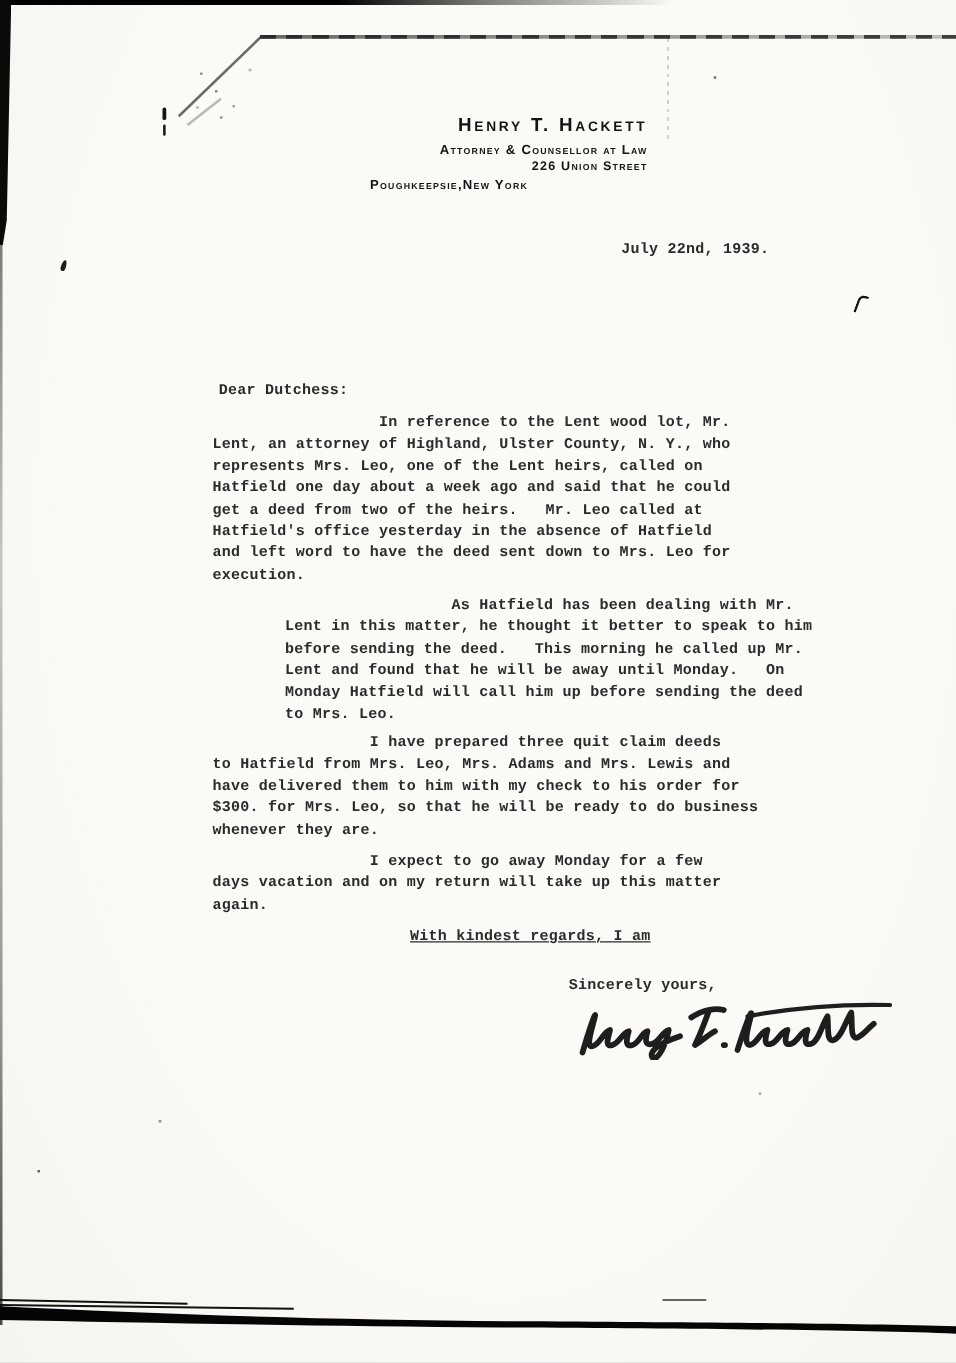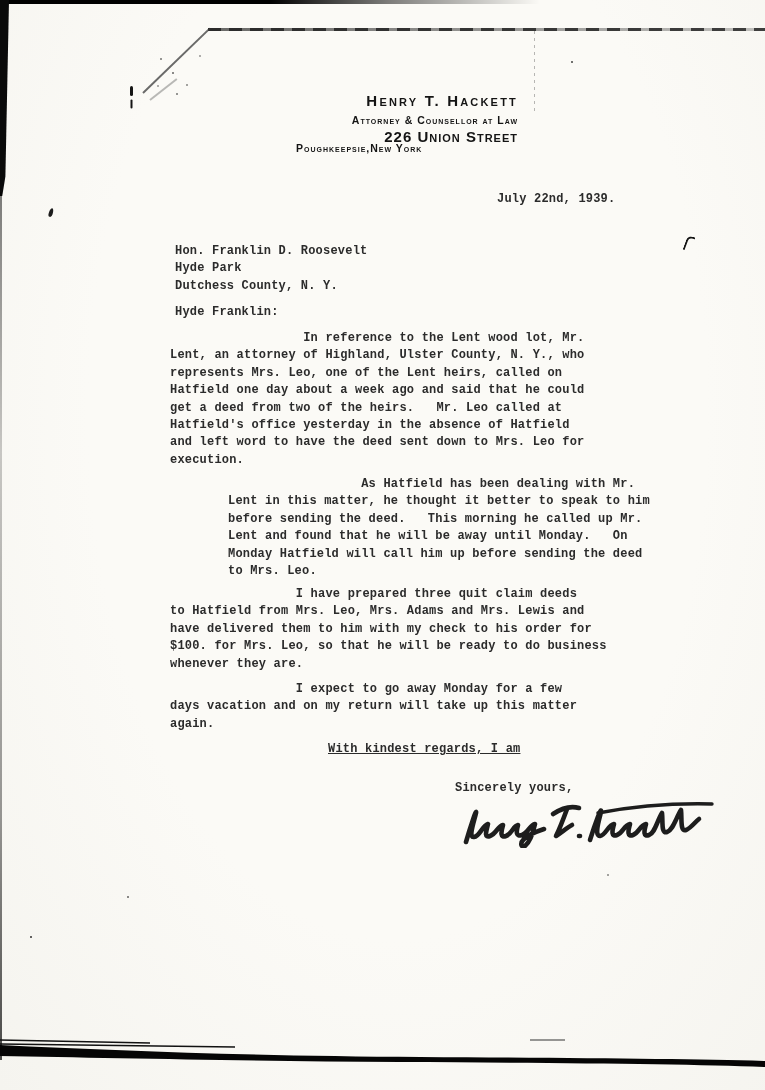--- a/index.html
+++ b/index.html
@@ -13,21 +13,21 @@
   .type{
     position:absolute;white-space:pre;
     font:700 12px/17.4px "Liberation Mono",monospace;
     color:#2b2b2b;letter-spacing:.2px;
   }
   
   .lh{position:absolute;left:268px;width:250px;text-align:right;color:#141414;
       font-family:"Liberation Sans",sans-serif;font-weight:700;font-variant:small-caps;}
   .lh-name{top:92px;font-size:15px;letter-spacing:2.2px;}
   .lh-title{top:114px;font-size:10.5px;letter-spacing:1px;}
-  .lh-street{top:128px;font-size:15px;letter-spacing:1px;}
+  .lh-street{top:128px;font-size:10px;letter-spacing:1px;}
   .lh-cityrow{position:absolute;left:296px;top:142px;width:194px;display:flex;justify-content:flex-start;
       color:#141414;font-family:"Liberation Sans",sans-serif;font-weight:700;font-variant:small-caps;
       font-size:10.5px;letter-spacing:1px;}
   
   .art{position:absolute;}
   .art-top{left:0;top:0;width:540px;height:4px;
     background:linear-gradient(90deg,#000 0%,#000 50%,rgba(0,0,0,.5) 72%,rgba(0,0,0,0) 100%);}
   .art-left-bar{left:0;top:0;width:9px;height:196px;background:#0a0a0a;
     clip-path:polygon(0 0,100% 0,60% 90%,25% 100%,0 100%);}
   .art-left-line{left:0;top:192px;width:2px;height:868px;
@@ -84,44 +84,41 @@
     <div class="lh lh-title">Attorney &amp; Counsellor at Law</div>
     <div class="lh lh-street">226 Union Street</div>
     <div class="lh-cityrow">
       <span>Poughkeepsie,</span>
       <span>New York</span>
     </div>
   </header>
 
   <div class="type" style="left:497px;top:191px;">July 22nd, 1939.</div>
 
-  <div class="type" style="left:175px;top:243px;">Hon. Franklin D. Roosevelt
-Hyde Park
-Dutchess County, N. Y.</div>
 
-  <div class="type" style="left:175px;top:304px;">Hyde Franklin:</div>
+  <div class="type" style="left:175px;top:304px;">Dear Dutchess:</div>
 
   <div class="type" style="left:170px;top:330px;">                  In reference to the Lent wood lot, Mr.
 Lent, an attorney of Highland, Ulster County, N. Y., who
 represents Mrs. Leo, one of the Lent heirs, called on
 Hatfield one day about a week ago and said that he could
 get a deed from two of the heirs.   Mr. Leo called at
 Hatfield's office yesterday in the absence of Hatfield
 and left word to have the deed sent down to Mrs. Leo for
 execution.</div>
   <div class="type" style="left:184px;top:476px;margin-left:44px;">                  As Hatfield has been dealing with Mr.
 Lent in this matter, he thought it better to speak to him
 before sending the deed.   This morning he called up Mr.
 Lent and found that he will be away until Monday.   On
 Monday Hatfield will call him up before sending the deed
 to Mrs. Leo.</div>
   <div class="type" style="left:170px;top:586px;">                 I have prepared three quit claim deeds
 to Hatfield from Mrs. Leo, Mrs. Adams and Mrs. Lewis and
 have delivered them to him with my check to his order for
-$100. for Mrs. Leo, so that he will be ready to do business
+$300. for Mrs. Leo, so that he will be ready to do business
 whenever they are.</div>
   <div class="type" style="left:170px;top:681px;">                 I expect to go away Monday for a few
 days vacation and on my return will take up this matter
 again.</div>
 
   <div class="type" style="left:328px;top:741px;text-decoration:underline;">With kindest regards, I am</div>
   <div class="type" style="left:455px;top:780px;">Sincerely yours,</div>
 
   <svg class="sig" viewBox="0 0 270 56" role="img" aria-label="Henry T. Hackett">
     <g fill="none" stroke="#0d0d0d" stroke-width="4.6" stroke-linecap="round" stroke-linejoin="round" opacity="0.93">

